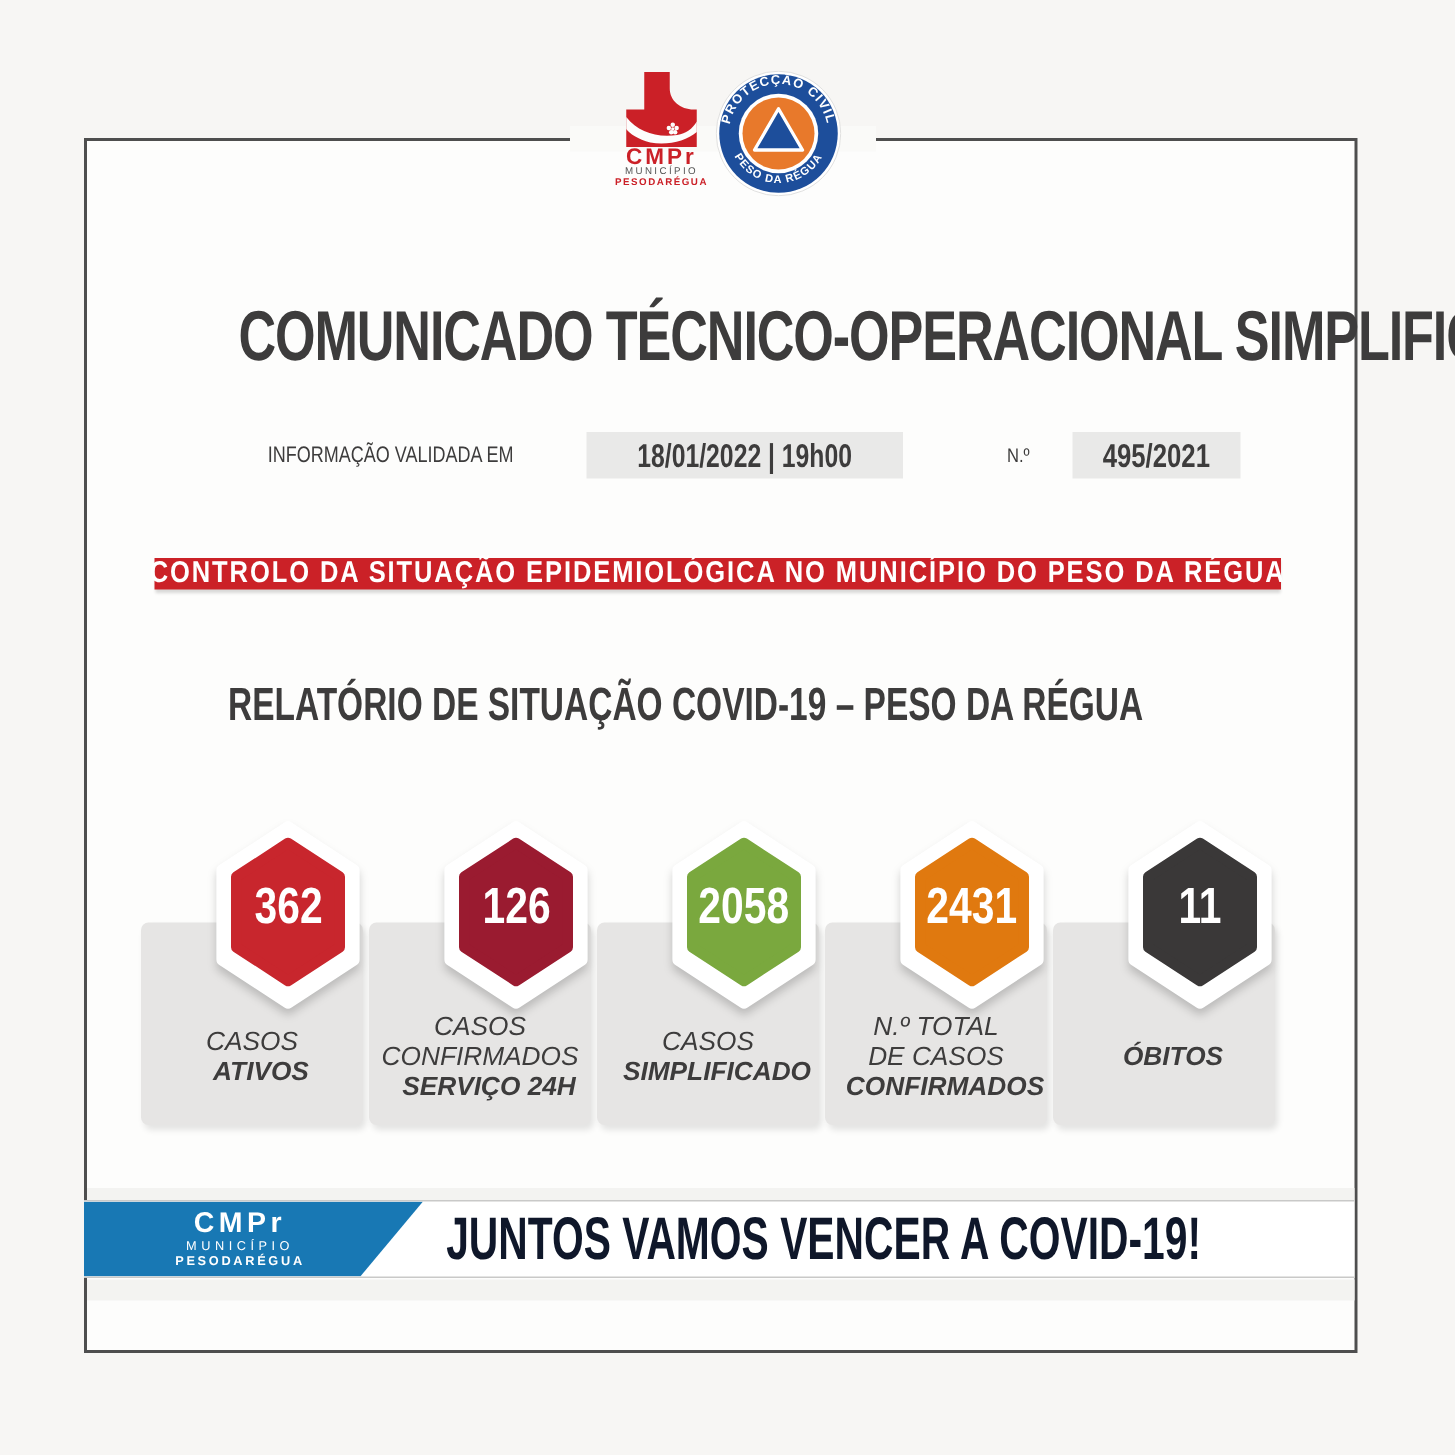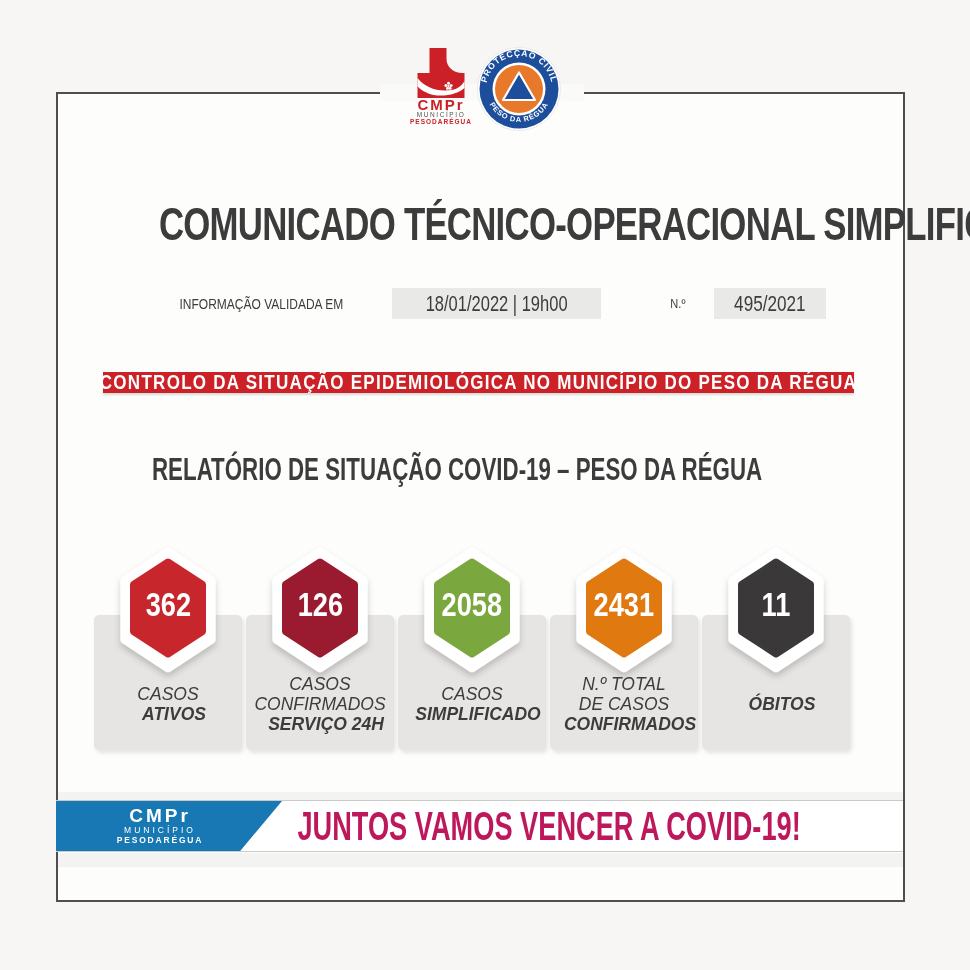--- a/index.html
+++ b/index.html
@@ -25,51 +25,51 @@
   .muni-l2{font-size:6.5px;font-weight:bold;letter-spacing:1px;color:#cb2027;line-height:8px;}
   .pc-logo{left:477px;top:47px;width:84px;height:84px;}
 
   
   .title{left:0;right:0;top:196px;text-align:center;font-size:47px;font-weight:bold;letter-spacing:-1px;}
   .subtitle{left:0;right:0;top:249px;text-align:center;font-size:29px;font-weight:normal;letter-spacing:0;}
 
   
   .inforow{left:0;right:0;top:288px;height:31px;display:flex;align-items:center;justify-content:center;gap:28px;margin-left:15px;}
   .inflabel{font-size:15px;letter-spacing:0;}
-  .infbox{background:#e9e9e8;padding:3px 10px;font-size:22px;font-weight:normal;line-height:25px;}
+  .infbox{background:#e9e9e8;padding:3px 10px;font-size:22px;font-weight:bold;line-height:25px;}
   .nsep{margin-left:40px;font-size:13px;}
 
   
   .alert{left:103px;top:372px;width:751px;height:21px;background:#cb2127;display:flex;align-items:center;justify-content:center;box-shadow:0 2px 2px rgba(0,0,0,.15);}
   .alert span{color:#fff;font-size:20px;font-weight:bold;letter-spacing:1.5px;}
 
   
   .rtitle{left:152px;top:452px;font-size:31px;font-weight:bold;}
 
   
-  .stat-col{top:545px;width:148px;height:215px;}
+  .stat-col{top:545px;width:148px;height:215px;padding-left:48px;}
   .stat-panel{position:absolute;left:0;top:70px;width:148px;height:135px;background:#e6e5e4;border-radius:5px;box-shadow:2px 3px 4px rgba(0,0,0,.10);z-index:1;}
   .hexw{position:absolute;left:50%;top:2px;width:98px;height:126px;transform:translateX(-50%);z-index:2;filter:drop-shadow(0 4px 3px rgba(0,0,0,.18));color:#fff;}
   .hexc{position:absolute;left:50%;top:13px;width:78px;height:100px;transform:translateX(-50%);z-index:3;}
   .hexnum{position:absolute;left:50%;top:13px;width:78px;height:92px;transform:translateX(-50%);z-index:4;display:flex;align-items:center;justify-content:center;color:#fff;font-size:34px;font-weight:bold;}
   .stat-label{position:absolute;left:0;top:115px;width:148px;height:88px;z-index:2;display:flex;flex-direction:column;align-items:center;justify-content:center;text-align:center;}
   .stat-label .ln{font-size:17.5px;line-height:20px;font-style:italic;}
   .stat-label .ln.bold{font-weight:bold;margin-left:12px;}
   .stat-label .ln:empty{display:none;}
 
   
   .foot-pad-top{left:58px;top:792px;width:845px;height:8px;background:#f3f3f1;}
   .foot-strip{left:56px;top:800px;width:847px;height:52px;background:#fff;border-top:1px solid #c9c9c8;border-bottom:1px solid #c9c9c8;box-sizing:border-box;}
   .foot-pad-bot{left:58px;top:853px;width:845px;height:14px;background:#f3f3f1;}
   .foot-blue{position:absolute;left:0;top:0;width:226px;height:50px;background:#1878b4;-webkit-clip-path:polygon(0 0,100% 0,81.5% 100%,0 100%);clip-path:polygon(0 0,100% 0,81.5% 100%,0 100%);}
   .foot-logo{position:absolute;left:44px;top:5px;width:120px;text-align:center;color:#fff;}
   .foot-acronym{font-size:19px;font-weight:bold;letter-spacing:3px;line-height:19px;}
   .foot-l1{font-size:8.5px;letter-spacing:3px;line-height:9px;margin-top:1px;}
   .foot-l2{font-size:8.5px;font-weight:bold;letter-spacing:1.8px;line-height:10px;}
-  .slogan{position:absolute;left:230px;right:90px;top:0;height:50px;display:flex;align-items:center;justify-content:center;font-size:40px;font-weight:bold;color:#be185d;}
+  .slogan{position:absolute;left:230px;right:90px;top:0;height:50px;display:flex;align-items:center;justify-content:center;font-size:40px;font-weight:bold;color:#0f172a;}
 </style>
 </head>
 <body>
 
 <div id="canvas">
 
   <div class="abs card"></div>
   <div class="abs logo-gap"></div>
 
   <div class="abs muni-logo">

